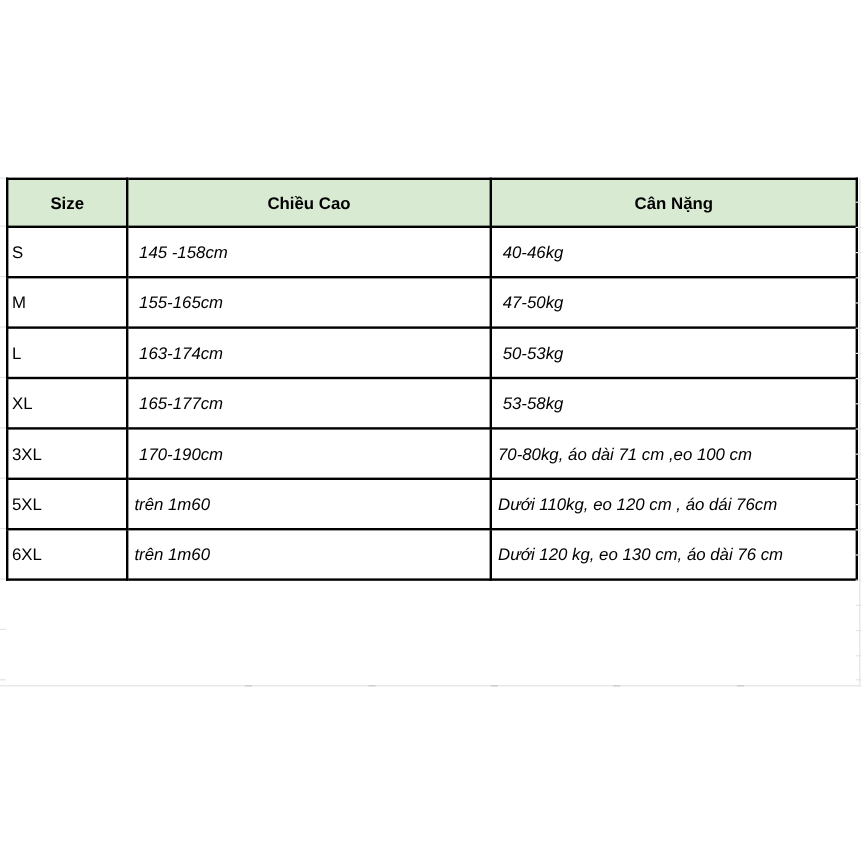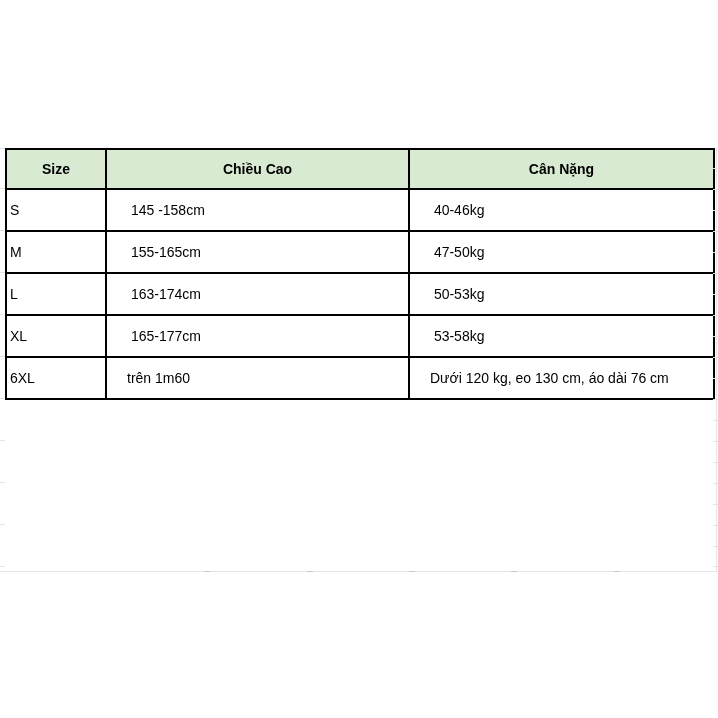--- a/index.html
+++ b/index.html
@@ -30,21 +30,21 @@
   .size-table tbody tr{height:42px;}
   .size-table th{
     background:var(--header-bg);
     font-weight:bold;text-align:center;padding:0 2px;
   }
   .size-table td{
     background:#ffffff;text-align:left;
     white-space:pre;        
     padding:0 2px 0 3px;
   }
-  .size-table td.col-height,.size-table td.col-weight{padding-left:20px;}
+  .size-table td.col-height,.size-table td.col-weight{padding-left:5px;font-style:italic;}
 
   
   .gridline{position:absolute;background:var(--gridline);}
   .gridline.tick{background:var(--gridline-dark);}
 </style>
 </head>
 <body>
 
 <div class="screen">
 
@@ -74,20 +74,30 @@
       </tr>
       <tr>
         <td class="col-size">L</td>
         <td class="col-height"> 163-174cm</td>
         <td class="col-weight"> 50-53kg</td>
       </tr>
       <tr>
         <td class="col-size">XL</td>
         <td class="col-height"> 165-177cm</td>
         <td class="col-weight"> 53-58kg</td>
+      </tr>
+      <tr>
+        <td class="col-size">3XL</td>
+        <td class="col-height"> 170-190cm</td>
+        <td class="col-weight">70-80kg, áo dài 71 cm ,eo 100 cm</td>
+      </tr>
+      <tr>
+        <td class="col-size">5XL</td>
+        <td class="col-height">trên 1m60</td>
+        <td class="col-weight">Dưới 110kg, eo 120 cm , áo dái 76cm</td>
       </tr>
       <tr>
         <td class="col-size">6XL</td>
         <td class="col-height">trên 1m60</td>
         <td class="col-weight">Dưới 120 kg, eo 130 cm, áo dài 76 cm</td>
       </tr>
     </tbody>
   </table>
 
   <div id="gridlines">

